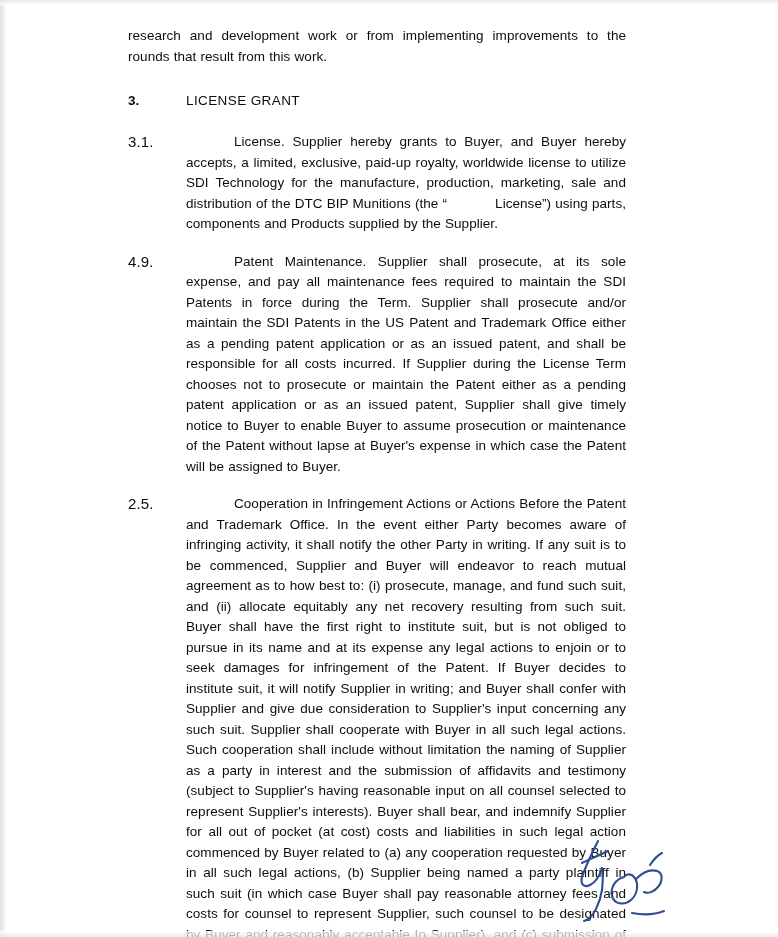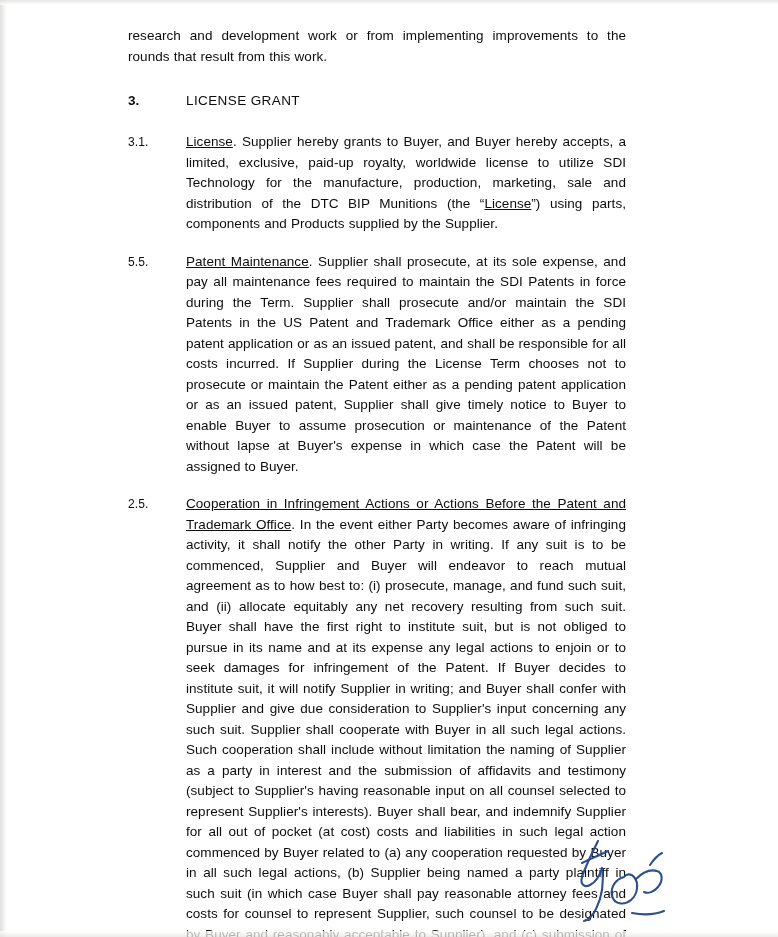--- a/index.html
+++ b/index.html
@@ -50,21 +50,21 @@
   }
 
   .para {
     display: flex;
     align-items: flex-start;
     margin-bottom: 17px;
   }
   .num {
     width: 58px;
     flex: 0 0 58px;
-    font-size: 12px;
+    font-size: 15px;
     line-height: 20.5px;
     letter-spacing: .1px;
   }
   .body-text {
     flex: 1 1 auto;
     font-size: 13.5px;
     line-height: 20.5px;
     text-align: justify;
     letter-spacing: .05px;
     word-spacing: .3px;
@@ -86,21 +86,21 @@
     flex: 0 0 58px;
     font-size: 13.5px;
     font-weight: bold;
   }
   .heading-text {
     font-size: 13.5px;
     font-weight: normal;
     letter-spacing: .4px;
   }
   .u {
-    text-decoration: underline;
+    margin-left: 48px;
   }
   .footer {
     position: absolute;
     left: 0;
     top: 854px;
     width: 778px;
     text-align: center;
     font-size: 13.5px;
   }
   .footer b { font-weight: bold; }
@@ -130,21 +130,21 @@
     <div class="heading-num">3.</div>
     <div class="heading-text">LICENSE GRANT</div>
   </div>
 
   <div class="para">
     <div class="num">3.1.</div>
     <div class="body-text"><span class="u">License</span><span>.</span><span>  Supplier hereby grants to Buyer, and Buyer hereby accepts, a limited, exclusive, paid-up royalty, worldwide license to utilize SDI Technology for the manufacture, production, marketing, sale and distribution of the DTC BIP Munitions (the “</span><span class="u">License</span><span>”) using parts, components and Products supplied by the Supplier.</span></div>
   </div>
 
   <div class="para">
-    <div class="num">5.5.</div>
+    <div class="num">4.9.</div>
     <div class="body-text"><span class="u">Patent Maintenance</span><span>.</span><span>   Supplier shall prosecute, at its sole expense, and pay all maintenance fees required to maintain the SDI Patents in force during the Term.  Supplier shall prosecute and/or maintain the SDI Patents in the US Patent and Trademark Office either as a pending patent application or as an issued patent, and shall be responsible for all costs incurred.  If Supplier during the License Term chooses not to prosecute or maintain the Patent either as a pending patent application or as an issued patent, Supplier shall give timely notice to Buyer to enable Buyer to assume prosecution or maintenance of the Patent without lapse at Buyer's expense in which case the Patent will be assigned to Buyer.</span></div>
   </div>
 
   <div class="para">
     <div class="num">2.5.</div>
     <div class="body-text"><span class="u">Cooperation in Infringement Actions or Actions Before the Patent and Trademark Office</span><span>.</span><span> In the event either Party becomes aware of infringing activity, it shall notify the other Party in writing. If any suit is to be commenced, Supplier and Buyer will endeavor to reach mutual agreement as to how best to: (i) prosecute, manage, and fund such suit, and (ii) allocate equitably any net recovery resulting from such suit.   Buyer shall have the first right to institute suit, but is not obliged to pursue in its name and at its expense any legal actions to enjoin or to seek damages for infringement of the Patent.  If Buyer decides to institute suit, it will notify Supplier in writing; and Buyer shall confer with Supplier and give due consideration to Supplier's input concerning any such suit.  Supplier shall cooperate with Buyer in all such legal actions.  Such cooperation shall include without limitation the naming of Supplier as a party in interest and the submission of affidavits and testimony (subject to Supplier's having reasonable input on all counsel selected to represent Supplier's interests). Buyer shall bear, and indemnify Supplier for all out of pocket (at cost) costs and liabilities in such legal action commenced by Buyer related to (a) any cooperation requested by Buyer in all such legal actions, (b) Supplier being named a party plaintiff in such suit (in which case Buyer shall pay reasonable attorney fees and costs for counsel to represent Supplier, such counsel to be designated by Buyer and reasonably acceptable to Supplier), and (c) submission of affidavits and testimony. In the event Buyer refuses to take action within sixty (60) days of its receipt of actual notice of the existence of such infringing activity, or sooner if the failure to take timely action shall prejudice the substantive rights of Supplier, Supplier shall be authorized, but in no way obligated, to take such action.  Absent a mutual agreement to the contrary, any recovery of damages in any action shall be retained by the Party financing the litigation, and in the event the Parties jointly finance such litigation, any recovery of damages in excess of the actual</span></div>
   </div>
 
 
   <svg class="signature" viewBox="0 0 120 96" xmlns="http://www.w3.org/2000/svg">

